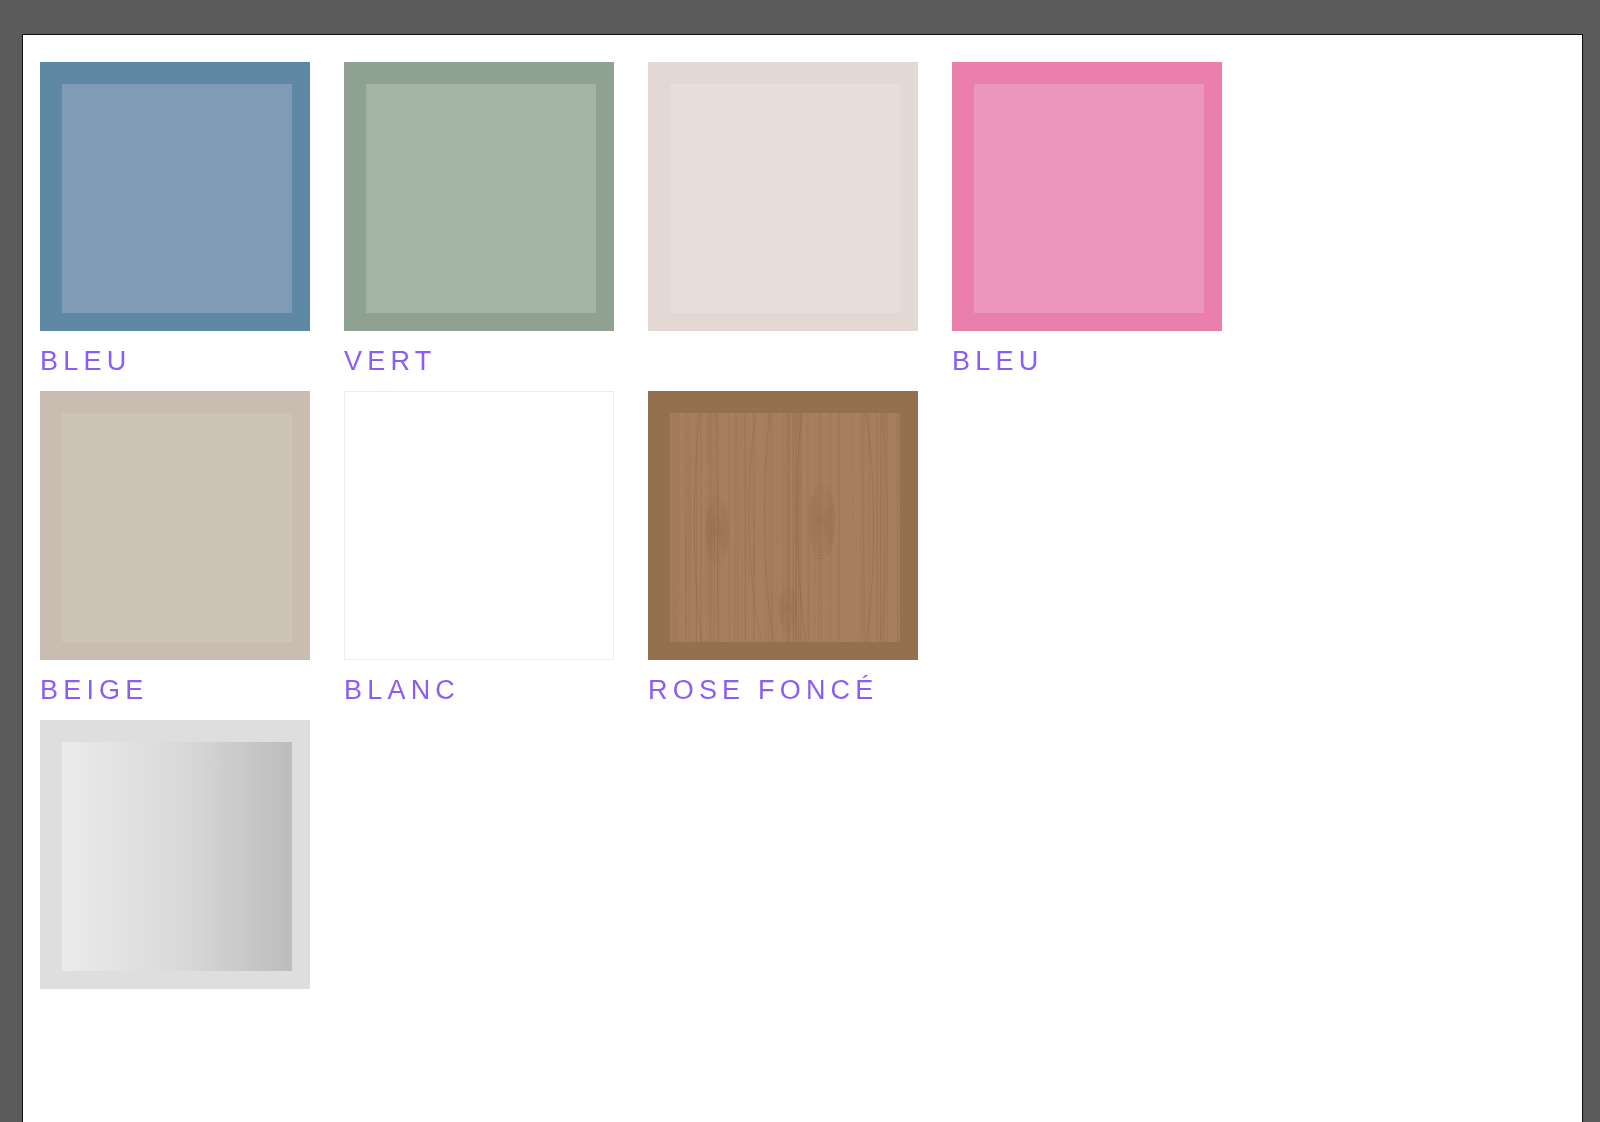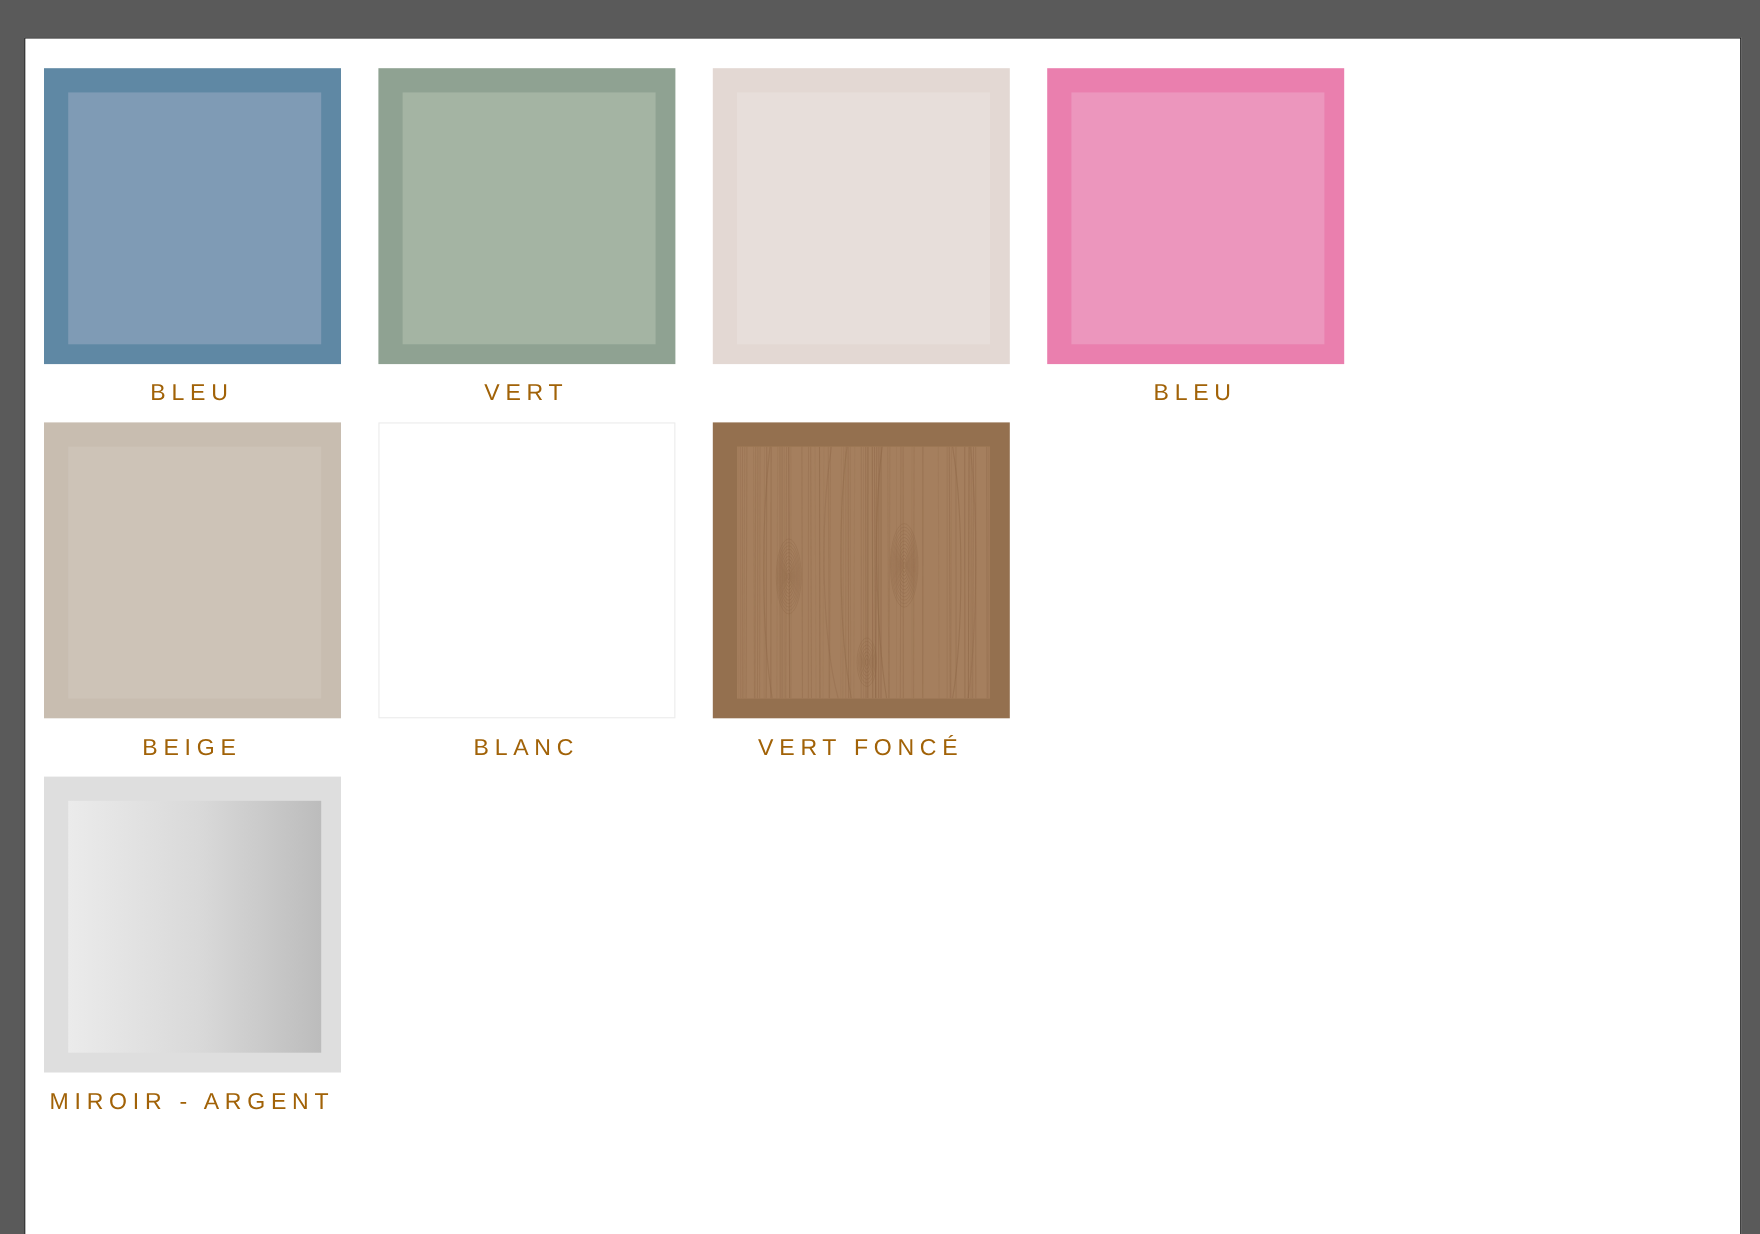--- a/index.html
+++ b/index.html
@@ -57,25 +57,25 @@
   .swatch-inner {
     position: absolute;
     left: 22px;
     top: 22px;
     right: 18px;
     bottom: 18px;
     overflow: hidden;
   }
 
   .swatch-label {
-    text-align: center;
+    text-align: left;
     font-family: "Liberation Sans", sans-serif;
-    font-size: 21px;
+    font-size: 27px;
     letter-spacing: 5.2px;
-    color: #a16207;
+    color: #8b5cf6;
     padding-top: 15px;
     padding-right: 1px;
     white-space: nowrap;
     font-weight: 400;
   }
 
   
   .swatch-frame.outlined {
     border: 1px solid #ececec;
   }
@@ -233,29 +233,28 @@
                 <ellipse cx="118" cy="196" rx="8.8" ry="22.0" fill="none" stroke="#8b6445" stroke-width="0.8" opacity="0.32"></ellipse>
                 <path d="M 86 0 C 76 60, 76 170, 92 229" fill="none" stroke="#8b6445" stroke-width="1" opacity="0.30"></path>
                 <path d="M 100 0 C 92 60, 92 168, 104 229" fill="none" stroke="#8b6445" stroke-width="1" opacity="0.37"></path>
                 <path d="M 196 0 C 206 60, 206 168, 196 229" fill="none" stroke="#8b6445" stroke-width="1" opacity="0.44"></path>
                 <path d="M 212 0 C 220 70, 218 170, 210 229" fill="none" stroke="#8b6445" stroke-width="1" opacity="0.30"></path>
                 <path d="M 30 0 C 22 70, 22 166, 32 229" fill="none" stroke="#8b6445" stroke-width="1" opacity="0.37"></path>
                 <path d="M 132 0 C 124 62, 126 164, 136 229" fill="none" stroke="#8b6445" stroke-width="1" opacity="0.44"></path>
               </svg>
             </div>
           </div>
-          <div class="swatch-label">VERT FONCÉ</div>
+          <div class="swatch-label">ROSE FONCÉ</div>
         </div>
         <div class="spacer-cell"></div>
         <div class="spacer-cell"></div>
       </div>
       <div class="swatch-row">
         <div class="swatch-cell">
           <div class="swatch-frame" style="background: rgb(222, 222, 222);">
             <div class="swatch-inner" style="background: linear-gradient(90deg, rgb(235, 235, 235) 0%, rgb(217, 217, 217) 52%, rgb(188, 188, 188) 100%);"></div>
           </div>
-          <div class="swatch-label">MIROIR - ARGENT</div>
         </div>
         <div class="spacer-cell"></div>
         <div class="spacer-cell"></div>
       </div>
     </div>
 </div>
 
 </body></html>

